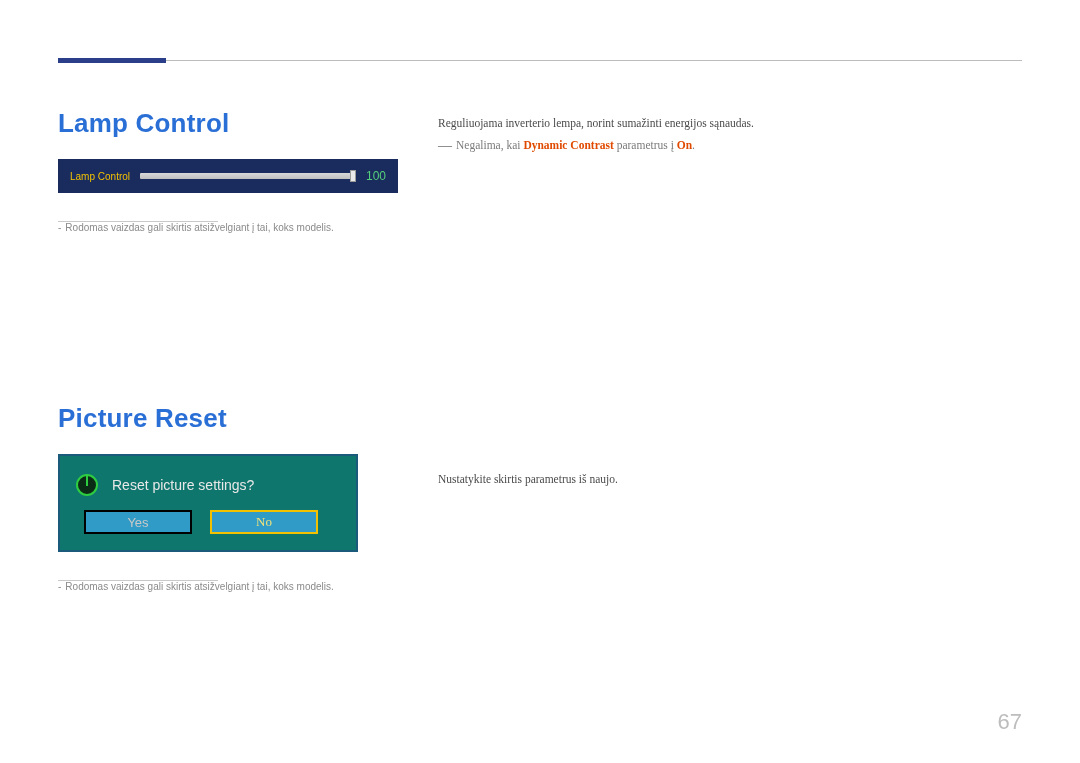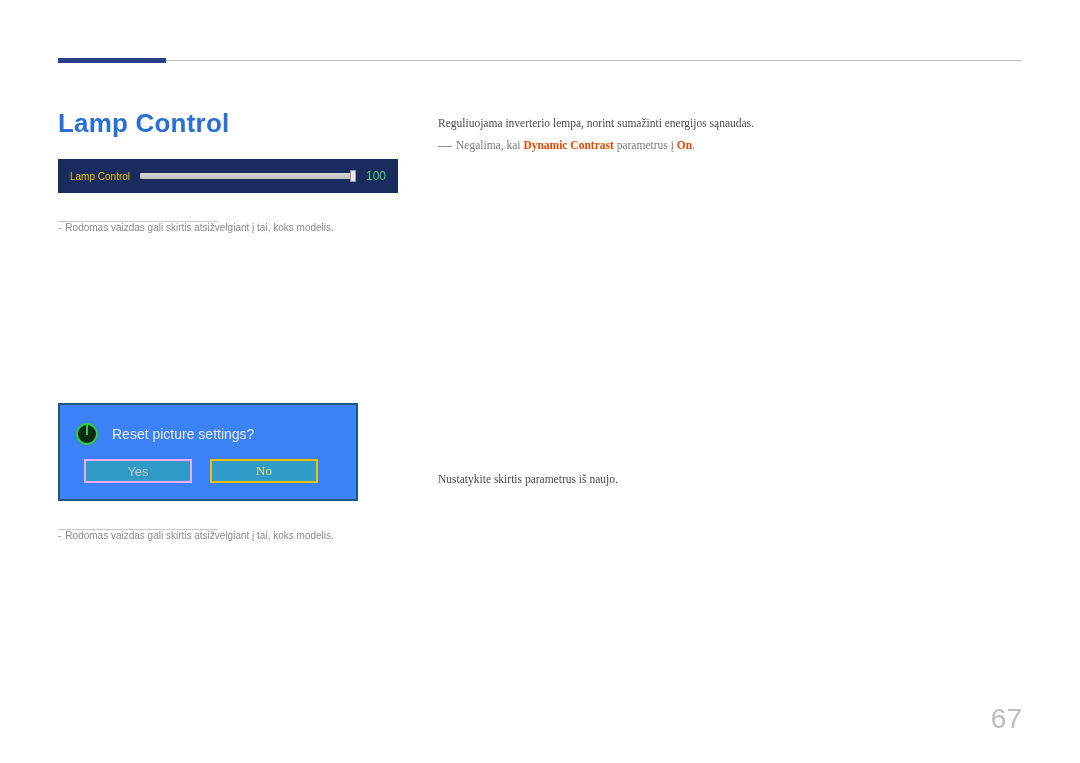--- a/index.html
+++ b/index.html
@@ -91,21 +91,21 @@
     font-size: 11.5px;
     color: #7a7a7a;
     margin-top: 6px;
   }
   .warn-line .em1 { color: #e04a00; font-weight: 600; }
   .warn-line .dash2 { color: #6b6b6b; font-size: 14px; vertical-align: -1px; margin-right: 4px; }
   
   .gap-large { height: 170px; }
   
   .reset-dialog {
-    background: #3b82f6;
+    background: #0f766e;
     border: 2px solid #1b5a7a;
     padding: 18px 16px 16px 16px;
     width: 300px;
   }
   .reset-row1 {
     display: flex;
     align-items: center;
     gap: 14px;
     margin-bottom: 14px;
   }
@@ -130,37 +130,37 @@
   }
   .reset-btns {
     display: flex;
     gap: 18px;
     padding-left: 8px;
   }
   .reset-btn {
     width: 108px;
     height: 24px;
     background: #2f9bc6;
-    border: 2px solid #f0abfc;
+    border: 2px solid #000000;
     display: flex;
     align-items: center;
     justify-content: center;
     font-size: 13px;
   }
   .reset-btn.yes { color: #c9c9c9; }
   .reset-btn.no {
     border-color: #f2c200;
     color: #f2e27a;
     font-family: Liberation Serif, serif;
   }
   .page-num {
     position: absolute;
     right: 58px;
     bottom: 28px;
-    font-size: 28px;
+    font-size: 22px;
     color: #bdbdbd;
     font-weight: 300;
   }
 </style>
 </head>
 <body>
 
 <div class="page">
   <div class="topbar">
     <div class="rule"></div>
@@ -181,20 +181,21 @@
         <span class="lamp-value">100</span>
       </div>
 
       <hr class="foot-hr">
       <div class="footnote">
         <span class="dash">-</span><span>Rodomas vaizdas gali skirtis atsižvelgiant į tai, koks modelis.</span>
       </div>
 
       <div class="gap-large"></div>
 
+      <h2 class="section-title">Picture Reset</h2>
 
       <div class="reset-dialog">
         <div class="reset-row1">
           <div class="power-icon"></div>
           <div class="reset-q">Reset picture settings?</div>
         </div>
         <div class="reset-btns">
           <div class="reset-btn yes">
             <span>Yes</span>
           </div>

